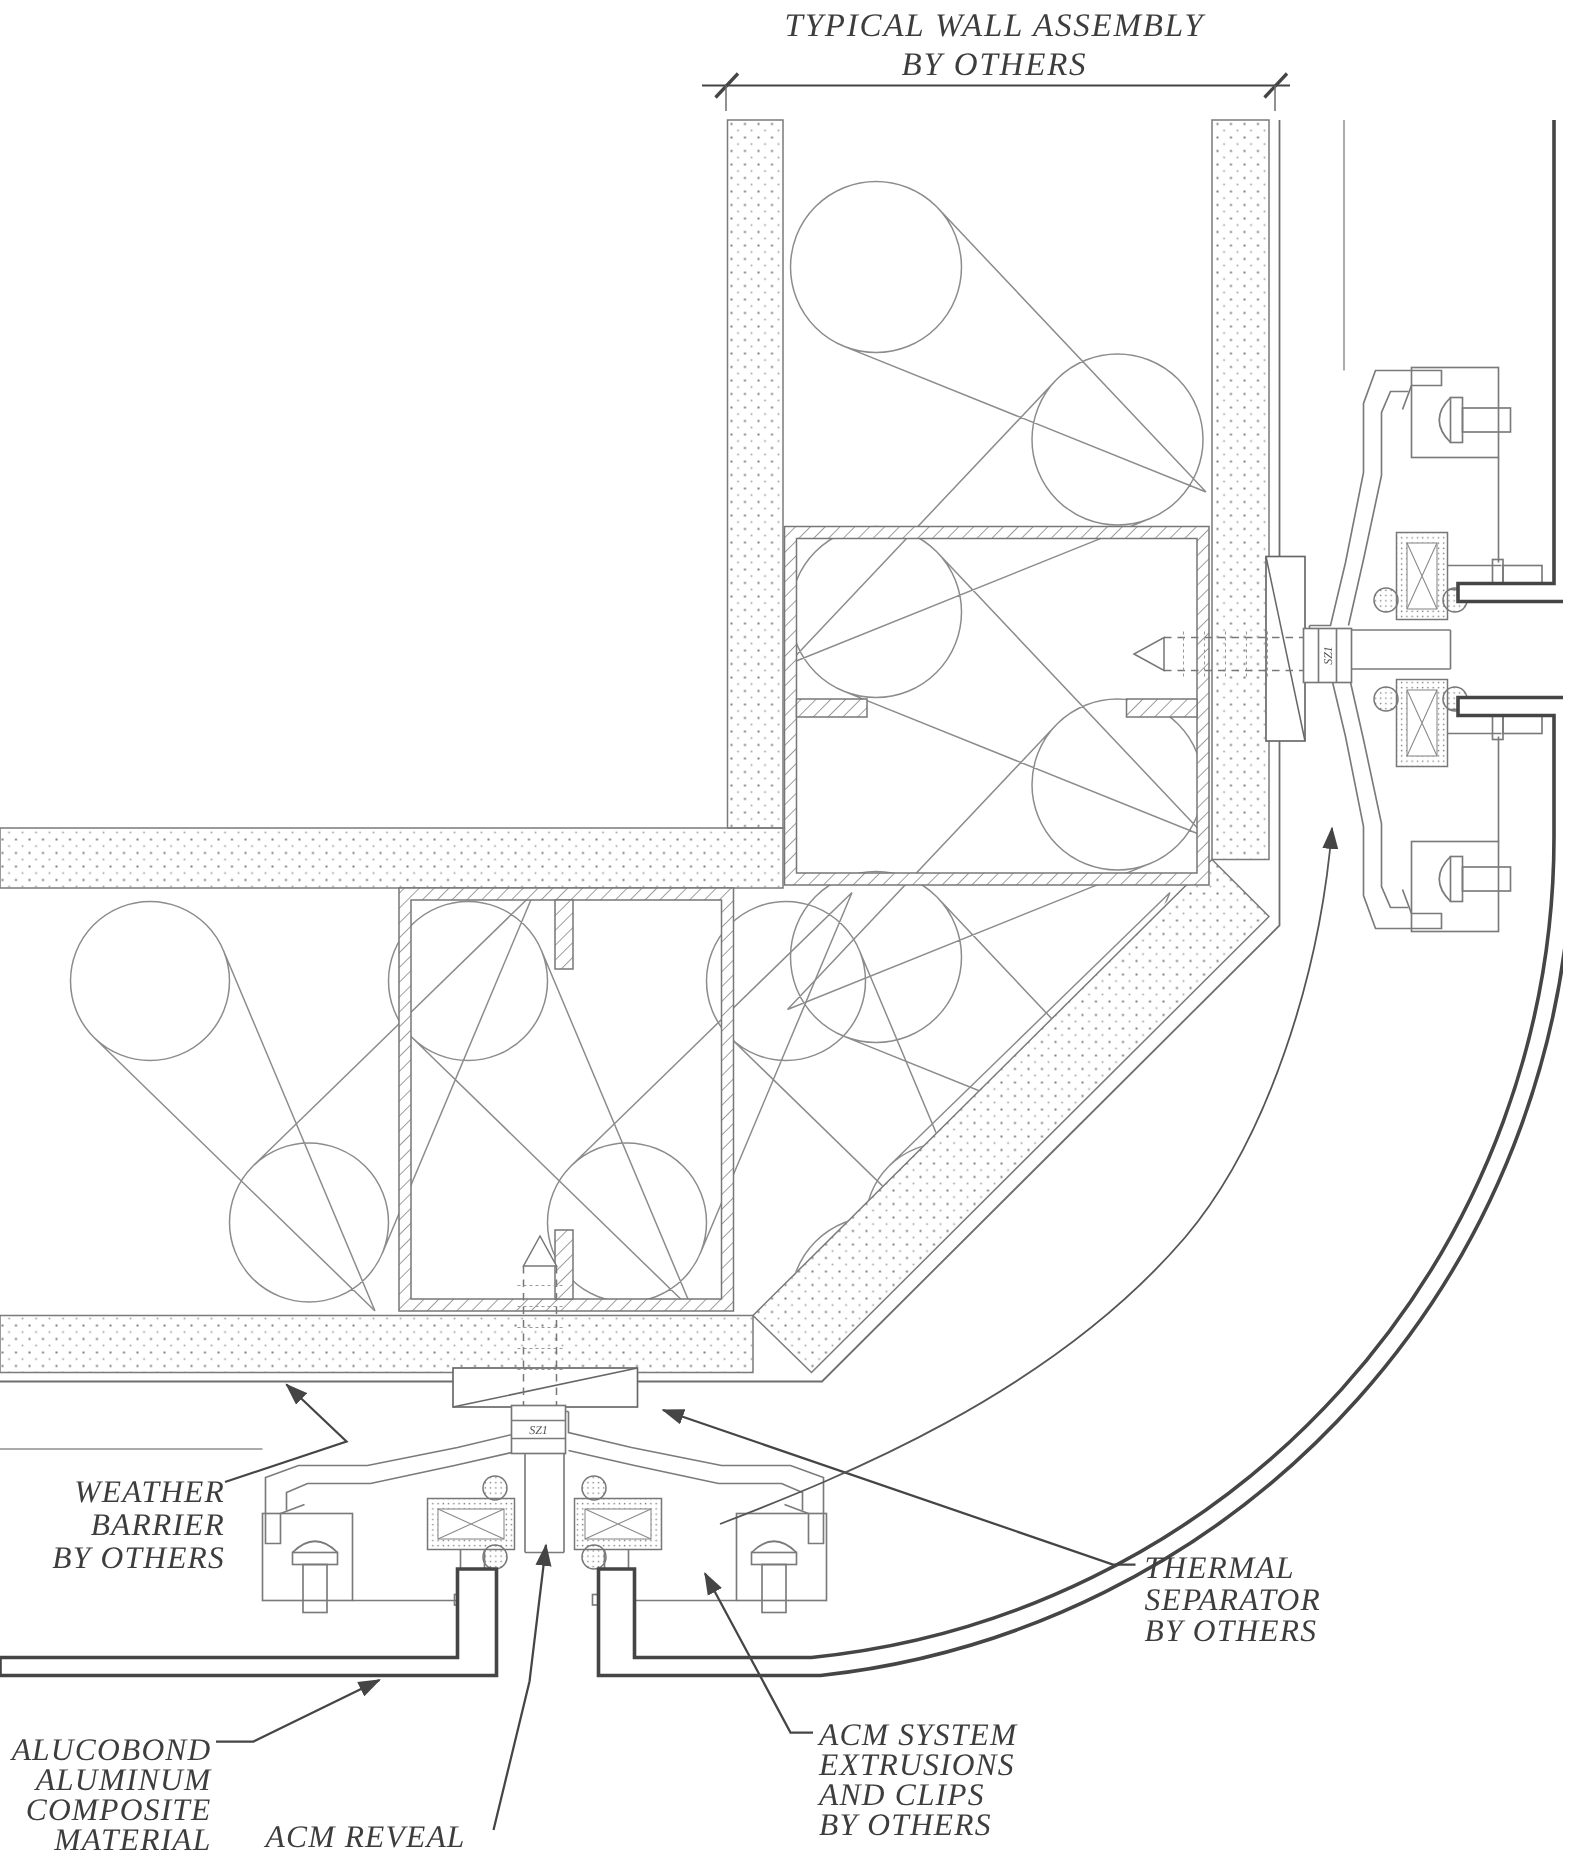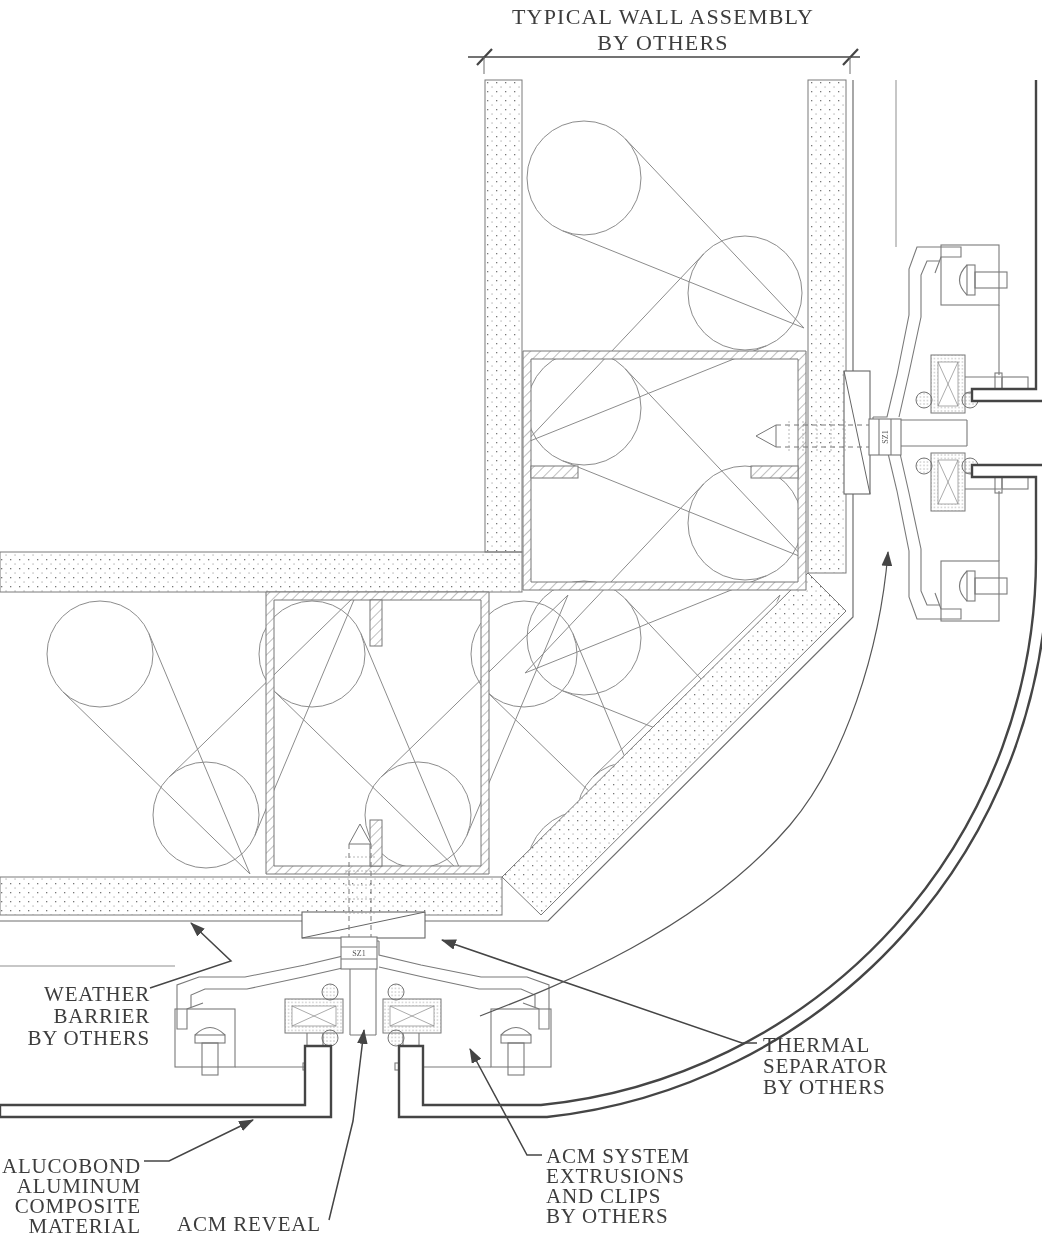--- a/index.html
+++ b/index.html
@@ -1,16 +1,16 @@
 <!DOCTYPE html>
 <html><head>
 <meta charset="utf-8">
 <style>
   html,body{margin:0;padding:0;background:#fff;}
-  #stage{width:1042px;height:1245px;position:relative;background:#fff;overflow:hidden;}
+  #stage{width:1042px;height:1245px;position:relative;background:#fff;overflow:hidden;font-style:italic;}
   svg{display:block;}
   .ln{stroke:#7a7a7a;fill:none;stroke-width:1.1;}
   .lnt{stroke:#8f8f8f;fill:none;stroke-width:1;}
   .edge{stroke:#6e6e6e;fill:none;stroke-width:1.2;}
   .batt{stroke:#8c8c8c;fill:none;stroke-width:1;}
   .leader{stroke:#454545;fill:none;stroke-width:1.5;}
   .panel{stroke:#454545;fill:#ffffff;stroke-width:2.4;}
   text.lbl{font-family:"Liberation Serif",serif;font-size:21px;fill:#3d3d3d;letter-spacing:.8px;}
   text.ttl{font-family:"Liberation Serif",serif;font-size:22px;fill:#3d3d3d;letter-spacing:1.2px;}
   text.mk{font-family:"Liberation Serif",serif;font-size:8px;fill:#555;}

